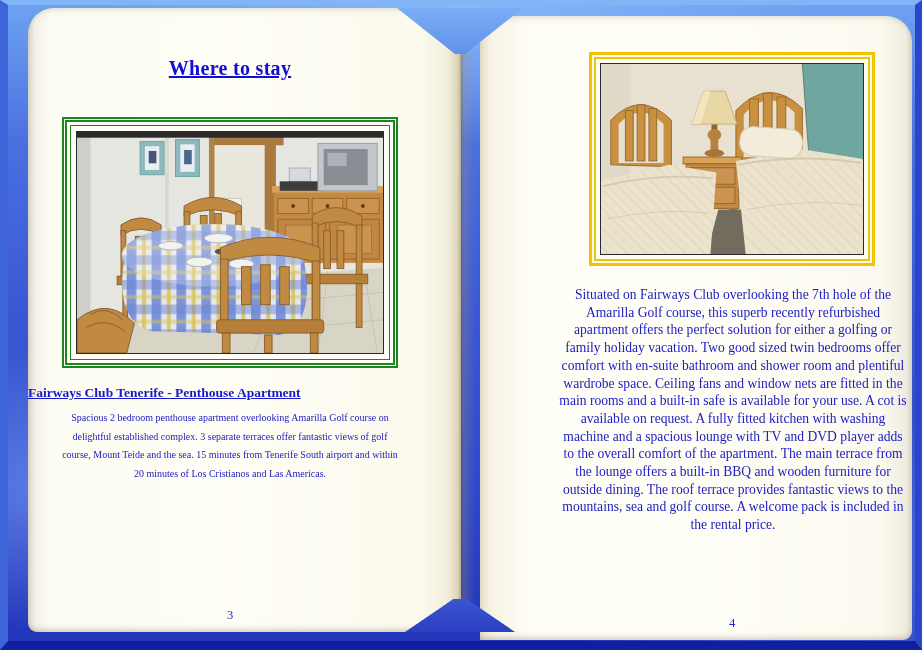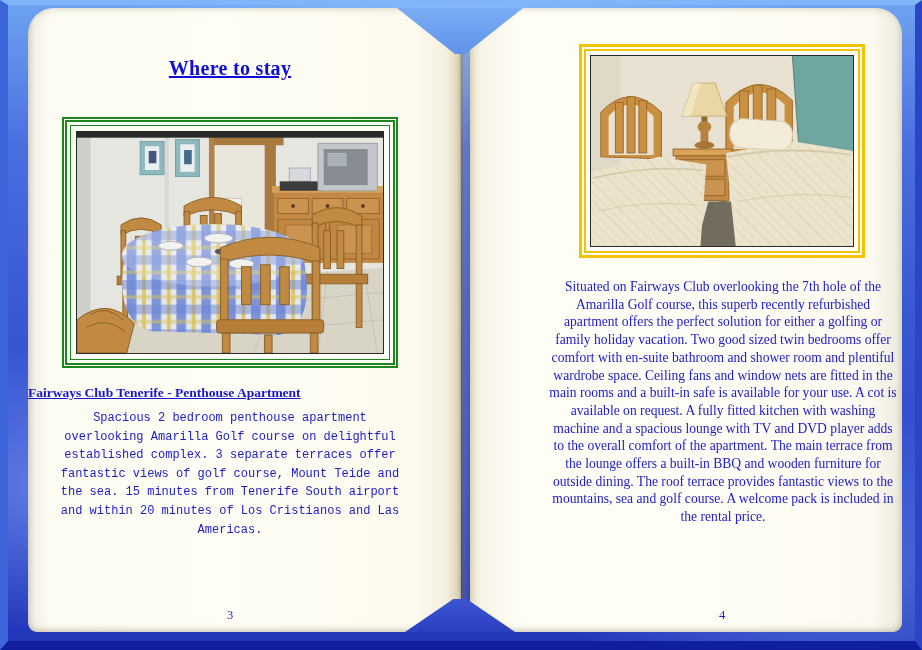--- a/index.html
+++ b/index.html
@@ -18,23 +18,24 @@
     border-color:#82b4f8 #2a45c6 #101f9e #3e64da;
   }
   .book { position:absolute; left:28px; top:8px; width:825px; height:624px; }
   .page { position:absolute; top:0; height:624px; }
   .page-left {
     left:0; width:433px; border-radius:26px 0 0 9px;
     background:linear-gradient(90deg,#d9d6cb 0px,#f3f1e7 7px,#fdfcf2 22px,#fffef6 45%,#fcfaee 90%,#f1ecd8 99%,#e6dfc6 100%);
     box-shadow:inset 0 -5px 7px -4px rgba(140,130,100,.55), inset 0 6px 7px -5px rgba(150,140,110,.35);
   }
   .page-right {
-    left:442px; width:432px; border-radius:0 26px 9px 0;
+    left:452px; width:432px; border-radius:0 26px 9px 0;
     background:linear-gradient(90deg,#e6dfc6 0%,#f6f3e6 2.5%,#fffef6 12%,#fffef6 55%,#fcfaf0 93%,#efece0 98.5%,#dcd9cd 100%);
     box-shadow:inset 0 -5px 7px -4px rgba(140,130,100,.55), inset 0 6px 7px -5px rgba(150,140,110,.35);
+    margin-top:8px;
   }
   .spine {
     position:absolute; left:419px; top:0; width:28px; height:100%; pointer-events:none;
     background:linear-gradient(90deg, rgba(160,140,95,0), rgba(170,150,105,.28) 40%, rgba(120,100,60,.38) 50%, rgba(170,150,105,.28) 60%, rgba(160,140,95,0));
   }
   .notch-top {
     position:absolute; left:369px; top:0; width:126px; height:46px;
     background:linear-gradient(180deg,#7cadf6,#5f92ea);
     clip-path:polygon(0 0, 100% 0, 54% 100%, 46% 100%);
   }
@@ -47,21 +48,21 @@
   .pr-content { position:absolute; left:70px; top:0; width:364px; height:100%; }
   .title {
     position:absolute; top:49px; left:0; width:100%; text-align:center;
     color:#0e0ed6; font-size:20px; font-weight:bold; text-decoration:underline; letter-spacing:.3px;
   }
   .heading {
     position:absolute; top:377px; left:0; width:100%; 
     color:#1717cc; font-size:13.5px; font-weight:bold; text-decoration:underline; margin:0;
   }
   .para { color:#2020c4; text-align:center; margin:0; position:absolute; }
-  .left-para  { top:401px; left:30px; width:344px; font-size:12px;   line-height:18.6px;font-family:Liberation Mono, monospace; }
+  .left-para  { top:401px; left:30px; width:344px; font-size:10px;   line-height:18.6px; }
   .right-para { top:270px; left:8px;  width:350px; font-size:13.6px; line-height:17.7px; }
   .pagenum { position:absolute; top:600px; left:0; width:100%; text-align:center; color:#2020c4; font-size:12.5px; }
   .green-frame {
     position:absolute; left:34px; top:109px; width:336px; height:251px;
     box-sizing:border-box; border:2px solid #1e861e; padding:1px; background:#fffef6;
   }
   .green-frame .f2 { box-sizing:border-box; width:100%; height:100%; border:2px solid #1e861e; padding:3px; }
   .green-frame .f3 { box-sizing:border-box; width:100%; height:100%; border:1px solid #1e861e; padding:5px; }
   .gold-frame {
     position:absolute; left:39px; top:36px; width:286px; height:214px;

